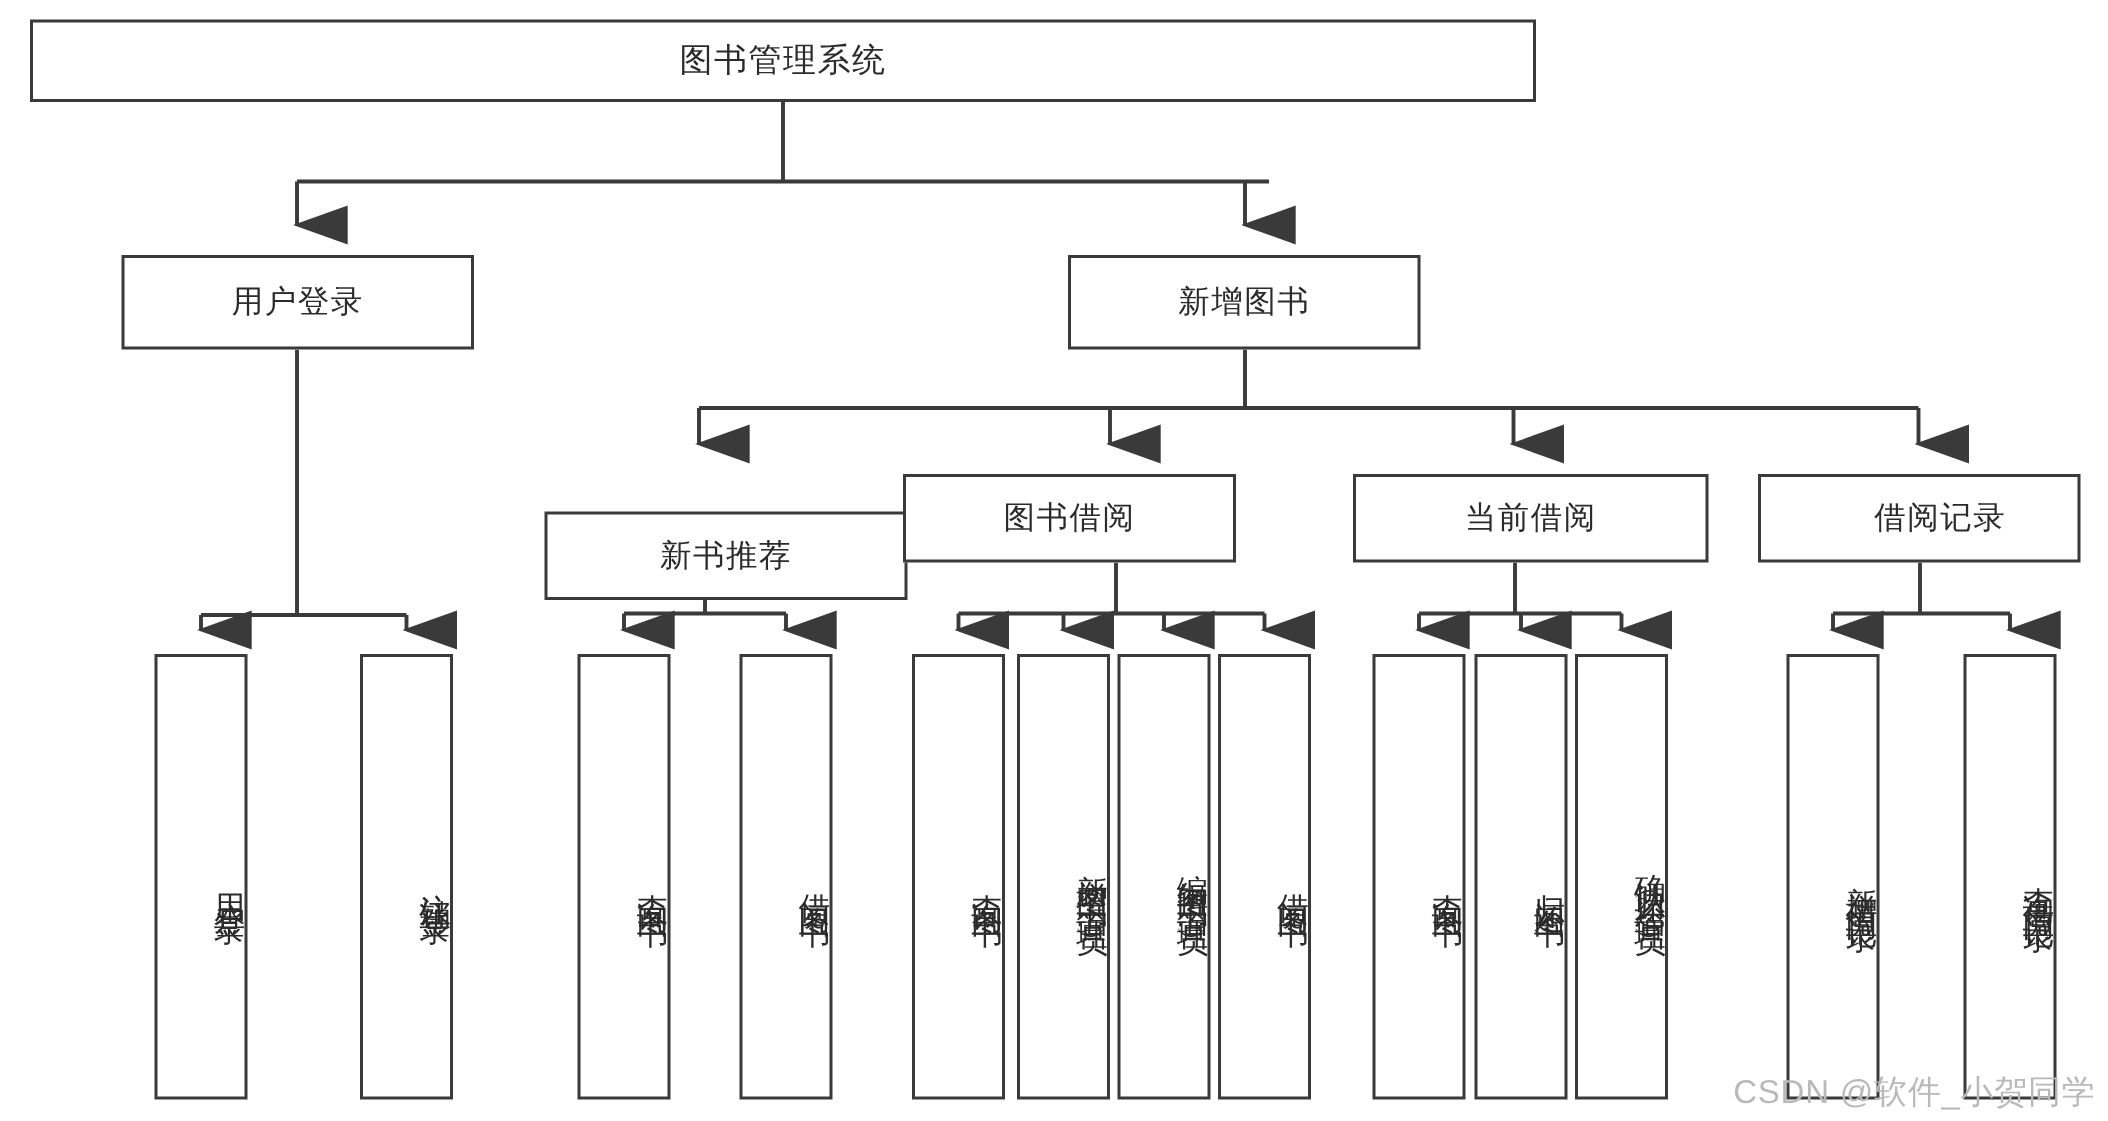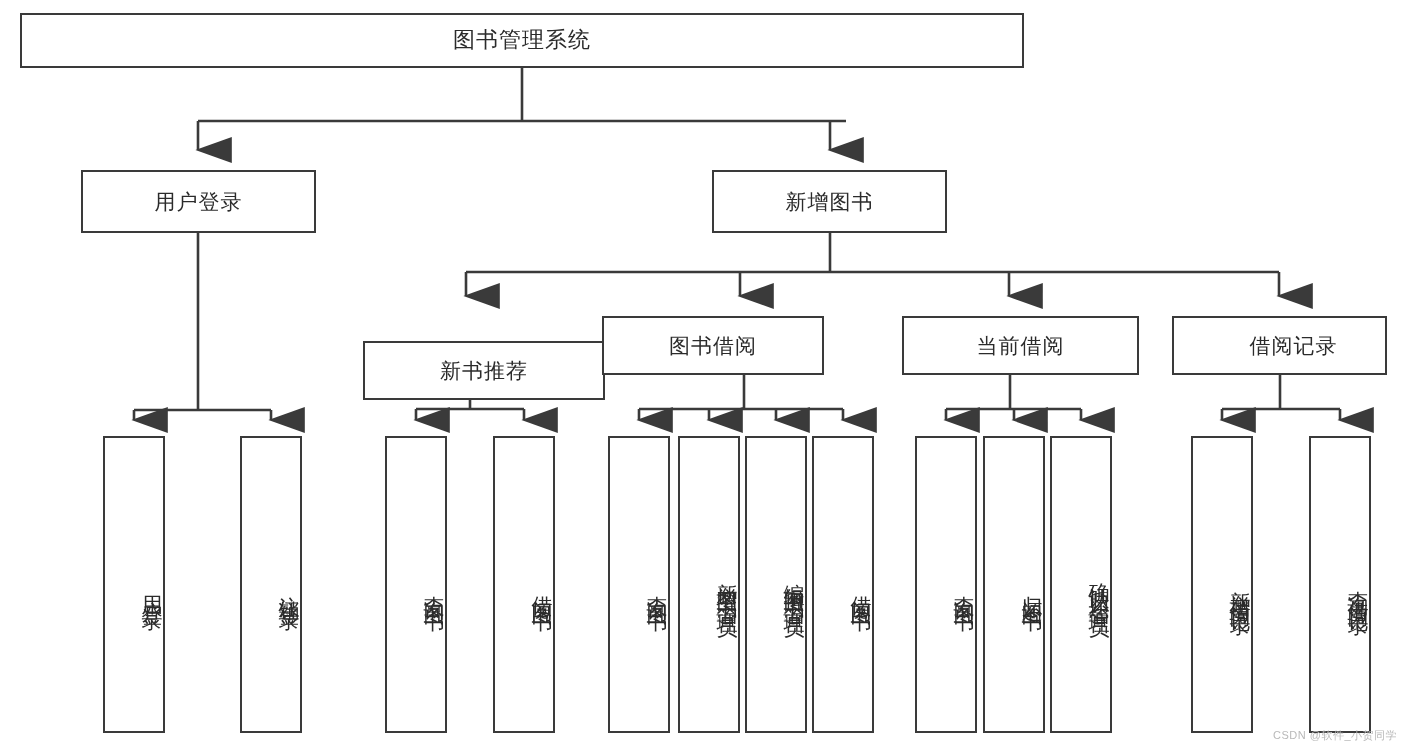--- a/index.html
+++ b/index.html
@@ -55,21 +55,21 @@
   .node.v > span {
     writing-mode: vertical-rl;
     text-orientation: upright;
     display: block;
     text-align: left;
   }
   #watermark {
     position: absolute;
     right: 8px;
     bottom: 4px;
-    font-size: 11px;
+    font-size: 22px;
     color: #b9b9b9;
     z-index: 5;
     white-space: nowrap;
     letter-spacing: 0.5px;
   }
 </style>
 </head>
 <body>
 
 <div id="canvas">

